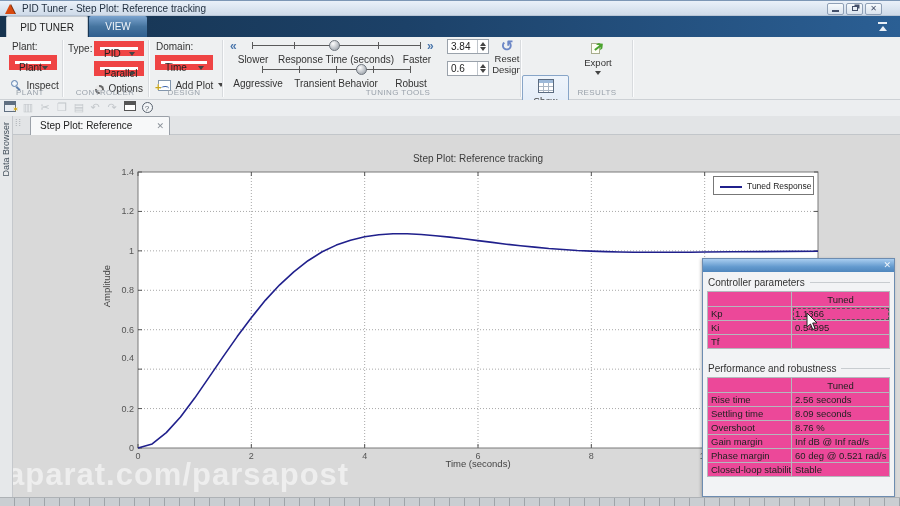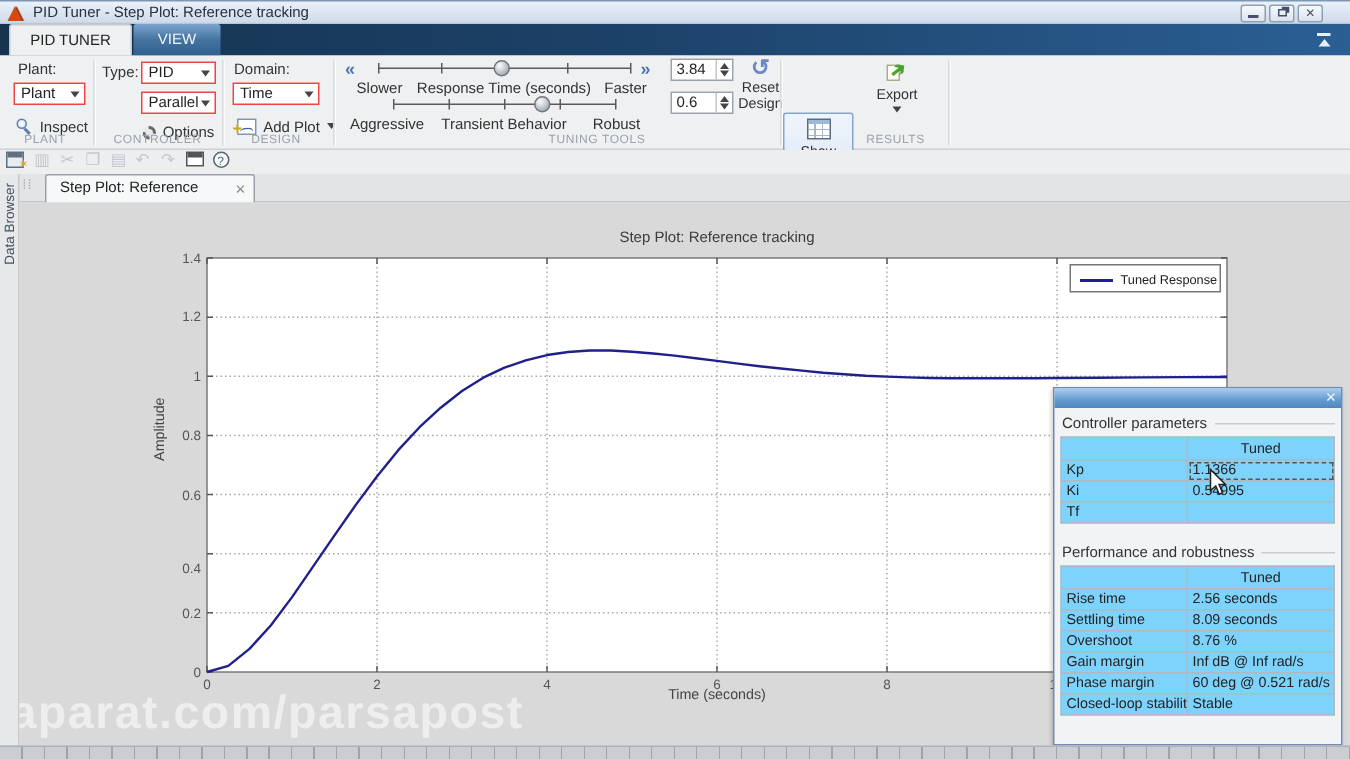--- a/index.html
+++ b/index.html
@@ -33,21 +33,21 @@
   #collapse-ribbon { position:absolute; right:12px; top:5px; width:11px; height:11px; }
   #collapse-ribbon .bar { position:absolute; left:1px; top:1px; width:9px; height:2px; background:#e9eff6; }
   #collapse-ribbon .tri { position:absolute; left:1.5px; top:5px; width:0; height:0;
     border-left:4px solid transparent; border-right:4px solid transparent; border-bottom:5px solid #e9eff6; }
 
   
   #toolstrip { position:absolute; left:0; top:37px; width:900px; height:63px;
     background:#eef0f1; border-bottom:1px solid #cdd1d5; }
   .vsep { position:absolute; top:3px; height:57px; width:1px; background:#d8dbde; box-shadow:1px 0 0 #fbfcfd; }
   .lbl { position:absolute; font-size:10px; color:#333; }
-  .combo { position:absolute; height:15px; background:#fff; border:1px solid #ef4444;
+  .combo { position:absolute; height:15px; background:#fff; border:6px solid #ef4444;
     font-size:10px; color:#222; line-height:13px; padding:0 4px; }
   .combo .arr { position:absolute; right:3px; top:5px; width:0; height:0;
     border-left:3.5px solid transparent; border-right:3.5px solid transparent; border-top:4px solid #444; }
   .sec-label { position:absolute; top:51px; font-size:8px; color:#9aa2ab; letter-spacing:.4px;
     transform:translateX(-50%); }
   .tool-text { font-size:10px; color:#333; }
 
   
   .mag { position:relative; display:inline-block; width:11px; height:11px; vertical-align:-2px; }
   .mag .lens { position:absolute; left:0; top:0; width:7px; height:7px; border:1.5px solid #5d7fae;
@@ -152,21 +152,21 @@
 
   
   #params { position:absolute; left:702px; top:258px; width:193px; height:239px; background:#f2f3f5;
     border:1px solid #6d8cb0; box-shadow:-1px 1px 3px rgba(0,0,0,.25); }
   #params-titlebar { position:absolute; left:0; top:0; right:0; height:13px;
     background:linear-gradient(#a9cdf0,#639ace 60%,#4f86bd); }
   #params-close { position:absolute; right:3px; top:0px; color:#f0f6fc; font-size:9px; line-height:13px; }
   #params-body { position:absolute; left:4px; top:16px; right:4px; bottom:3px; }
   .grp-title { display:flex; align-items:center; font-size:10px; color:#333; margin:2px 0 3px 1px; }
   .grp-title::after { content:""; flex:1; height:1px; background:#c8ccd0; margin-left:5px; }
-  table.ptab { width:100%; border-collapse:collapse; background:#7dd3fc; table-layout:fixed; }
+  table.ptab { width:100%; border-collapse:collapse; background:#ec4899; table-layout:fixed; }
   table.ptab th, table.ptab td { border:1px solid #b4b8bc; font-size:9.5px; font-weight:normal;
     color:#222; padding:1px 3px; height:13px; white-space:nowrap; overflow:hidden; text-align:left; }
   table.ptab th { text-align:center; height:15px; }
   table.ptab col.c1 { width:84px; }
   td.selcell { outline:1px dashed #555; outline-offset:-2px; }
   #cursor-svg { position:absolute; left:806px; top:312px; pointer-events:none; }
 
   
   #bottomstrip { position:absolute; left:0; top:497px; width:900px; height:9px; background:#caced2;
     border-top:1px solid #aeb2b6;
@@ -379,21 +379,21 @@
   </div>
   <div id="watermark">aparat.com/parsapost</div>
 <div class="tick-x" style="left: 125px; top: 316px;">0</div>
     <div class="tick-x" style="left: 238.333px; top: 316px;">2</div>
     <div class="tick-x" style="left: 351.667px; top: 316px;">4</div>
     <div class="tick-x" style="left: 465px; top: 316px;">6</div>
     <div class="tick-x" style="left: 578.333px; top: 316px;">8</div>
     <div class="tick-x" style="left: 691.667px; top: 316px;">10</div>
     <div class="tick-y" style="left: 97px; top: 308px;">0</div>
     <div class="tick-y" style="left: 97px; top: 268.571px;">0.2</div>
-    <div class="tick-y" style="left: 97px; top: 239px;">0.4</div>
+    <div class="tick-y" style="left: 97px; top: 218px;">0.4</div>
     <div class="tick-y" style="left: 97px; top: 189.714px;">0.6</div>
     <div class="tick-y" style="left: 97px; top: 150.286px;">0.8</div>
     <div class="tick-y" style="left: 97px; top: 110.857px;">1</div>
     <div class="tick-y" style="left: 97px; top: 71.4286px;">1.2</div>
     <div class="tick-y" style="left: 97px; top: 32px;">1.4</div>
   </div>
 
 <div id="params">
   <div id="params-titlebar">
     <span id="params-close">✕</span>

